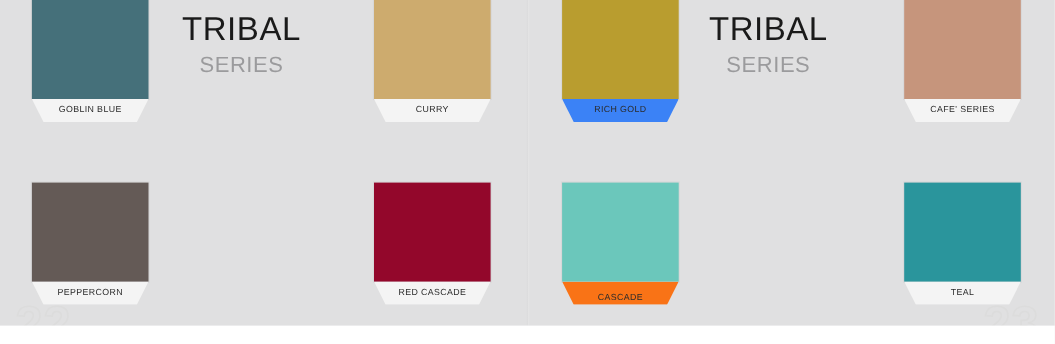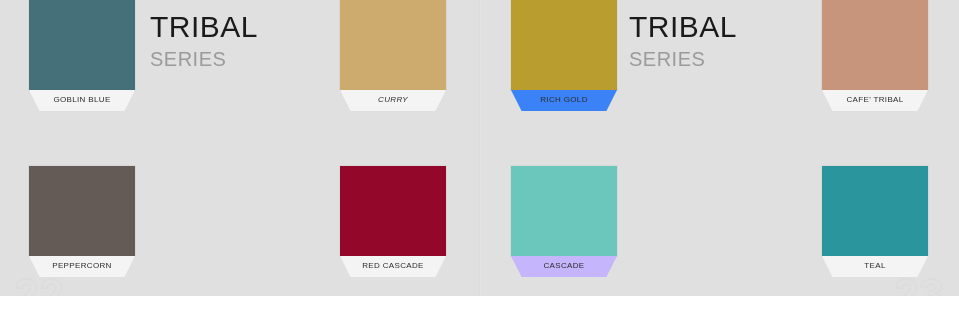--- a/index.html
+++ b/index.html
@@ -37,21 +37,21 @@
     left: 0;
     bottom: 0;
     width: 959px;
     height: 17px;
     background: #ffffff;
   }
 
   
   .series-head {
     position: absolute;
-    text-align: left;
+    text-align: center;
     line-height: 1;
     user-select: none;
   }
   .series-head .l1 {
     display: block;
     font-size: 30px;
     letter-spacing: 0.5px;
     color: #1a1a1a;
     font-weight: 400;
   }
@@ -137,56 +137,56 @@
 
   <div class="swatch r1 c1">
     <div class="chip" style="background-color: rgb(69, 112, 122);"></div>
     <div class="tab" style="background-color: rgb(244, 244, 244);">
       <span class="tab-label">GOBLIN BLUE</span>
     </div>
   </div>
 
   <div class="swatch r1 c2">
     <div class="chip" style="background-color: rgb(205, 171, 110);"></div>
-    <div class="tab" style="background-color: rgb(244, 244, 244); font-style: italic;">
+    <div class="tab" style="background-color: rgb(244, 244, 244);">
       <span class="tab-label">CURRY</span>
     </div>
   </div>
 
   <div class="swatch r1 c3">
     <div class="chip" style="background-color: rgb(185, 157, 47);"></div>
     <div class="tab" style="background-color: #3b82f6;">
       <span class="tab-label">RICH GOLD</span>
     </div>
   </div>
 
   <div class="swatch r1 c4">
     <div class="chip" style="background-color: rgb(198, 149, 124);"></div>
     <div class="tab" style="background-color: rgb(244, 244, 244);">
-      <span class="tab-label">CAFE' TRIBAL</span>
+      <span class="tab-label">CAFE' SERIES</span>
     </div>
   </div>
 
   <div class="swatch r2 c1">
     <div class="chip" style="background-color: rgb(100, 90, 86);"></div>
     <div class="tab" style="background-color: rgb(244, 244, 244); justify-content: center;">
       <span class="tab-label">PEPPERCORN</span>
     </div>
   </div>
 
   <div class="swatch r2 c2">
     <div class="chip" style="background-color: rgb(147, 7, 43);"></div>
     <div class="tab" style="background-color: rgb(244, 244, 244);">
       <span class="tab-label">RED CASCADE</span>
     </div>
   </div>
 
   <div class="swatch r2 c3">
     <div class="chip" style="background-color: rgb(107, 199, 187);"></div>
-    <div class="tab" style="background-color: #c4b5fd;">
+    <div class="tab" style="background-color: #f97316; align-items: flex-end;">
       <span class="tab-label">CASCADE</span>
     </div>
   </div>
 
   <div class="swatch r2 c4">
     <div class="chip" style="background-color: rgb(42, 149, 156);"></div>
     <div class="tab" style="background-color: rgb(244, 244, 244);">
       <span class="tab-label">TEAL</span>
     </div>
   </div>

